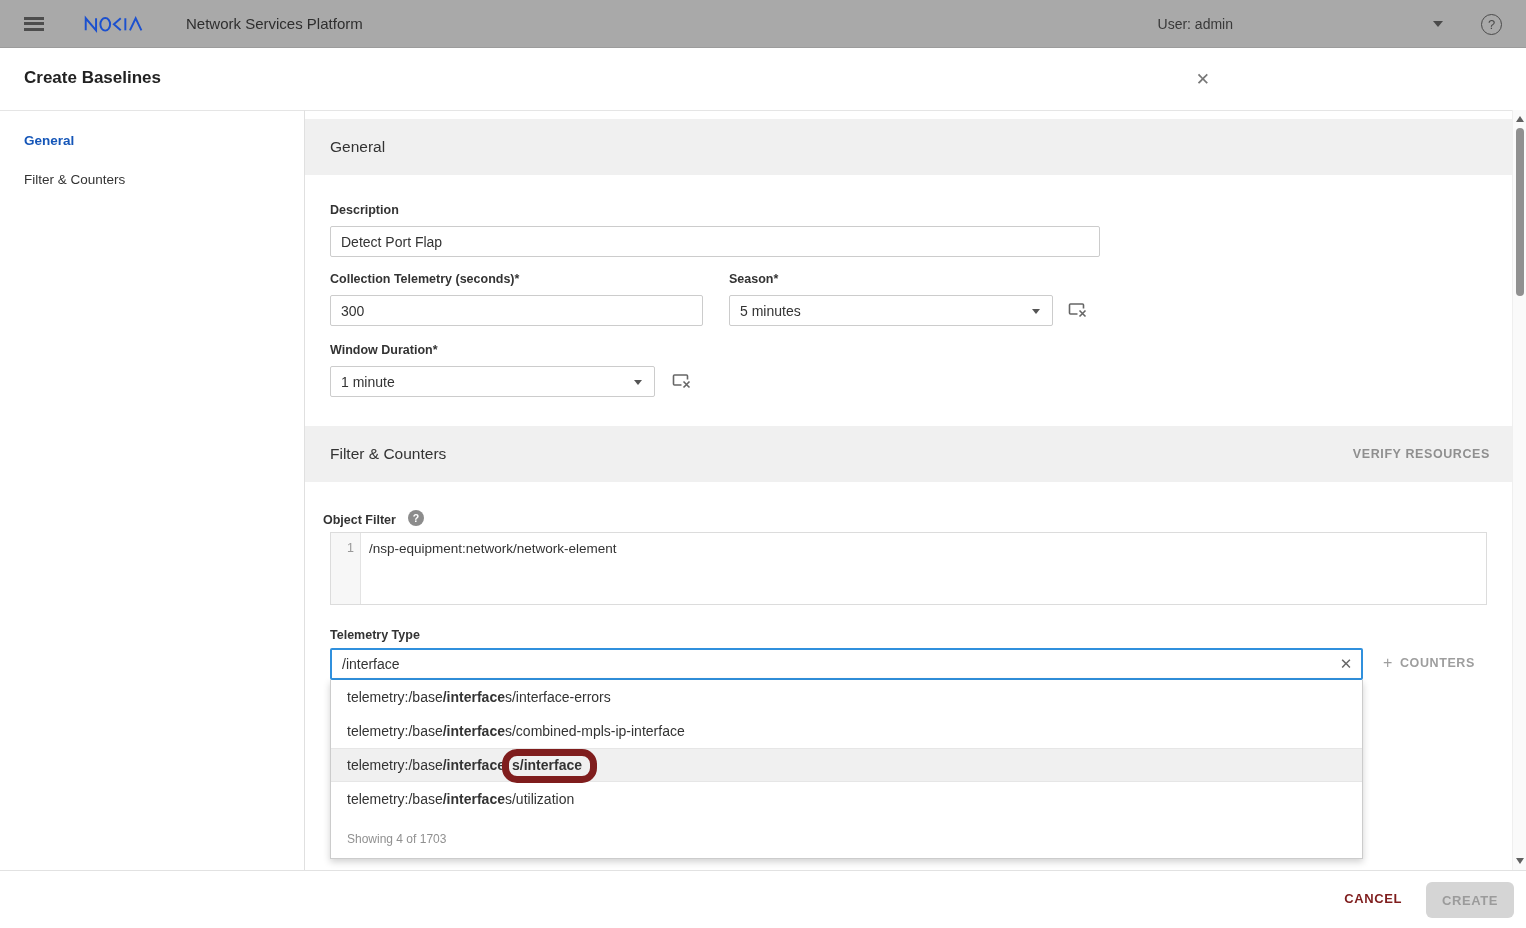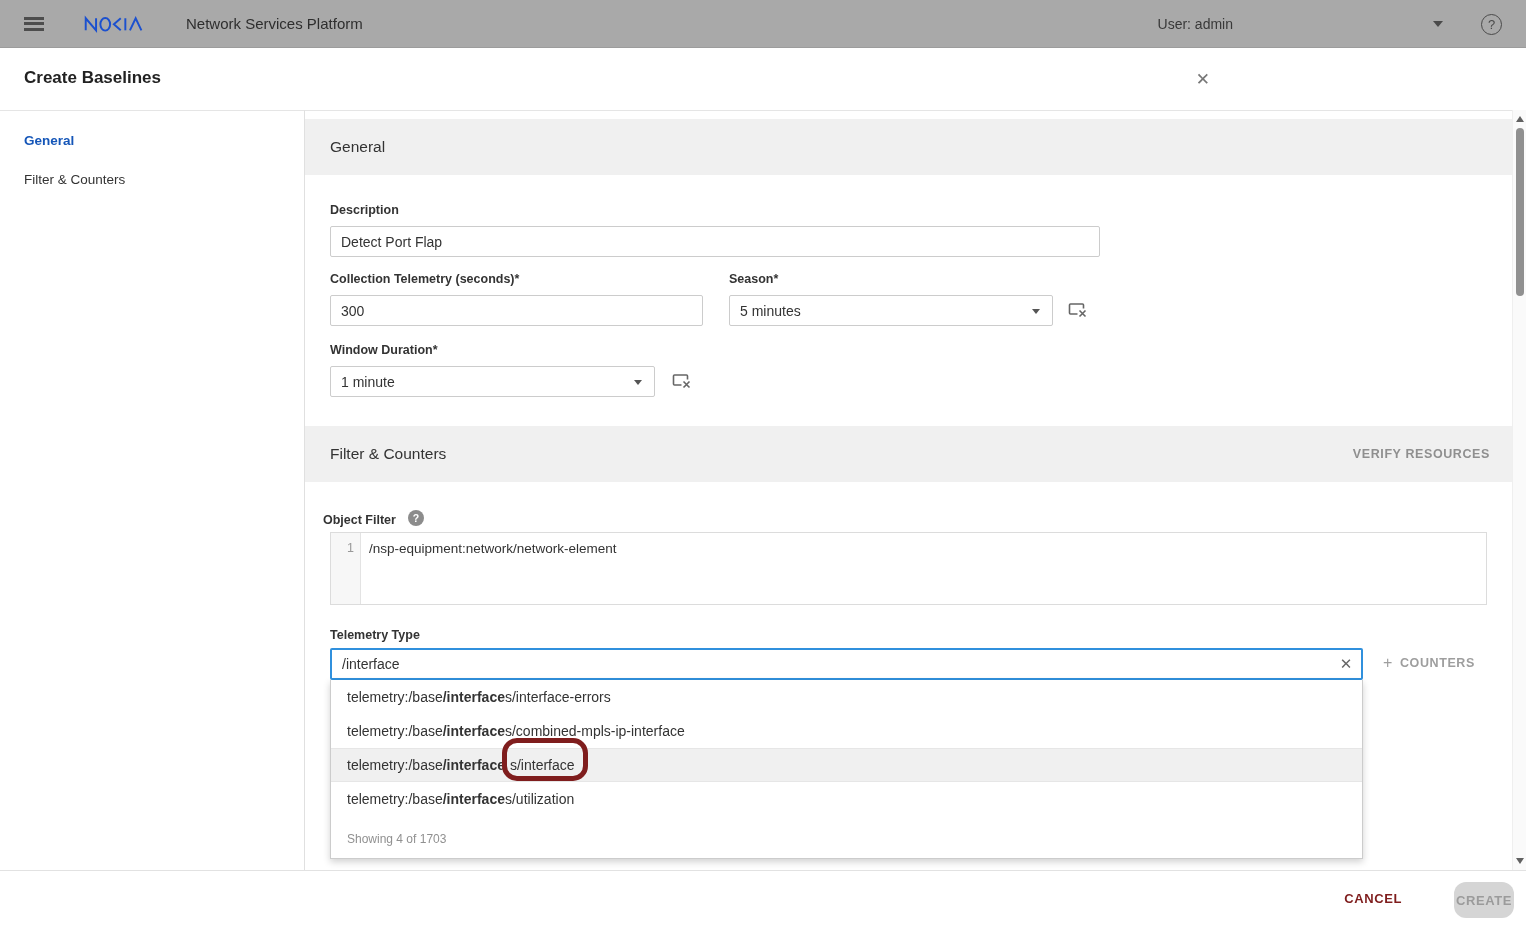--- a/index.html
+++ b/index.html
@@ -63,27 +63,27 @@
   .tt-input { flex:1; border:none; outline:none; font-size:14px; color:#333; padding:0 10px; font-family:inherit; background:transparent; }
   .tt-clear { width:30px; text-align:center; font-size:15px; color:#666; cursor:pointer; }
   .counters-btn { position:absolute; left:1078px; top:543px; background:none; border:none; font-family:inherit; font-size:12.5px; font-weight:bold; letter-spacing:0.6px; color:#9e9e9e; cursor:pointer; display:flex; align-items:center; }
   .counters-btn .plus { font-size:16px; font-weight:normal; margin-right:7px; }
 
   
   .dropdown { position:absolute; left:25px; top:569px; width:1033px; height:179px; background:#fff; border:1px solid #ccc; border-top:none; box-shadow:0 3px 7px rgba(0,0,0,0.18); }
   .dd-item { height:34px; display:flex; align-items:center; padding-left:16px; font-size:14px; color:#333; cursor:pointer; white-space:nowrap; }
   .dd-item .match { font-weight:bold; }
   .dd-item.highlighted { background:#f0f0f0; border-top:1px solid #e6e6e6; border-bottom:1px solid #e6e6e6; }
-  .annot-oval { border:5px solid #7f1d1d; border-radius:15px; padding:14px 8px 3px 3px; margin-left:-3px; }
+  .annot-oval { border:7px solid #7f1d1d; border-radius:15px; padding:1px 8px 3px 3px; margin-left:-3px;font-weight:bold; }
   .dd-footer { padding:16px 0 0 16px; font-size:12px; color:#909090; }
 
   
   .footer { position:absolute; left:0; top:870px; width:1526px; height:58px; background:#fff; border-top:1px solid #e2e2e2; }
   .cancel-btn { position:absolute; right:124px; top:20px; background:none; border:none; font-family:inherit; font-size:13px; font-weight:bold; letter-spacing:0.6px; color:#7f1d1d; cursor:pointer; }
-  .create-btn { position:absolute; right:12px; top:11px; width:60px; height:36px; background:#d5d5d5; border:none; border-radius:12px; font-family:inherit; font-size:13px; font-weight:bold; letter-spacing:0.6px; color:#9b9b9b; }
+  .create-btn { position:absolute; right:12px; top:11px; width:88px; height:36px; background:#d5d5d5; border:none; border-radius:6px; font-family:inherit; font-size:13px; font-weight:bold; letter-spacing:0.6px; color:#9b9b9b; }
 
   
   .scrollbar { position:absolute; left:1512px; top:110px; width:14px; height:760px; background:#fafafa; border-left:1px solid #efefef; }
   .sb-arrow { position:absolute; left:3px; width:0; height:0; border-left:4px solid transparent; border-right:4px solid transparent; cursor:pointer; }
   .sb-up { top:6px; border-bottom:6px solid #616161; }
   .sb-down { bottom:6px; border-top:6px solid #616161; }
   .sb-thumb { position:absolute; left:3px; top:18px; width:8px; height:168px; background:#909090; border-radius:4px; cursor:pointer; }
 </style>
 </head>
 <body>

